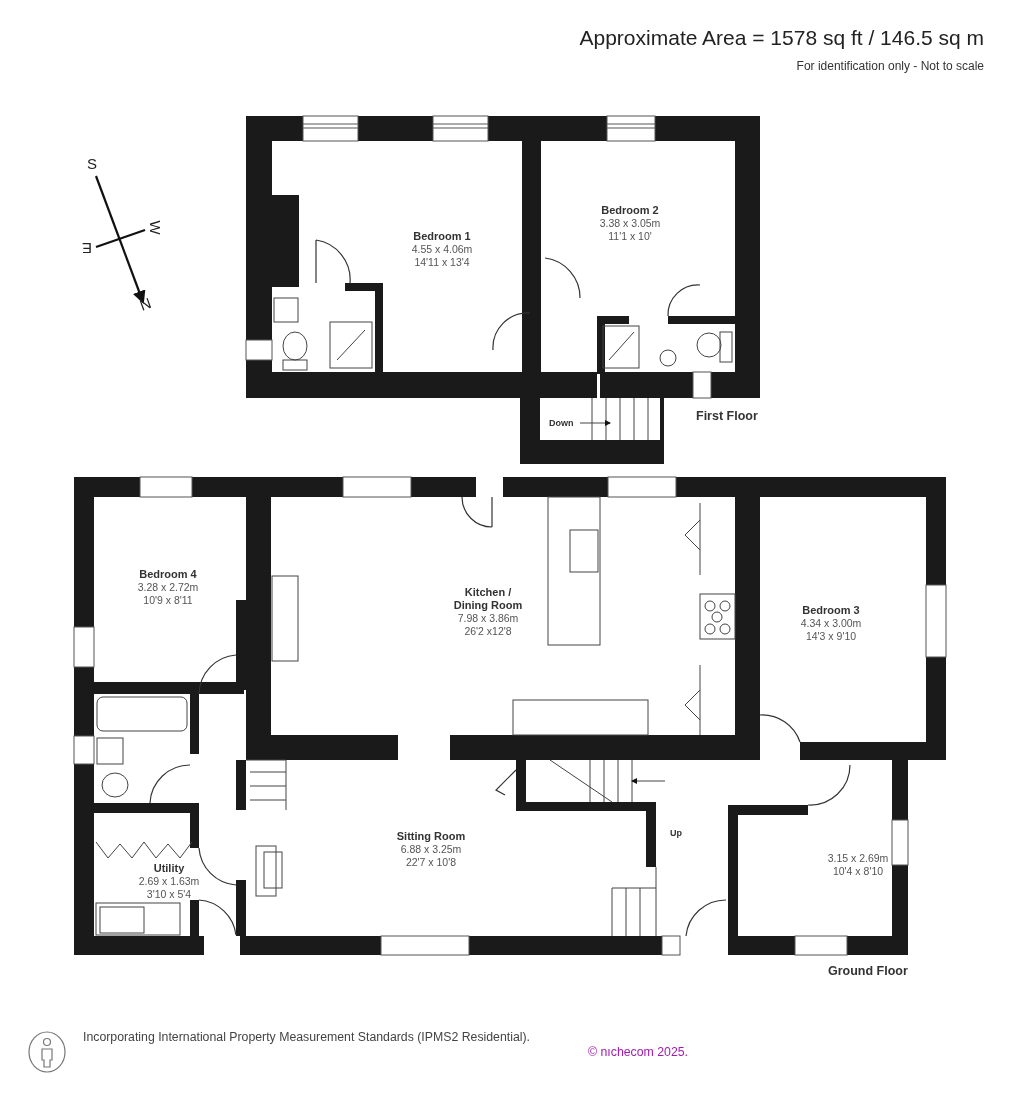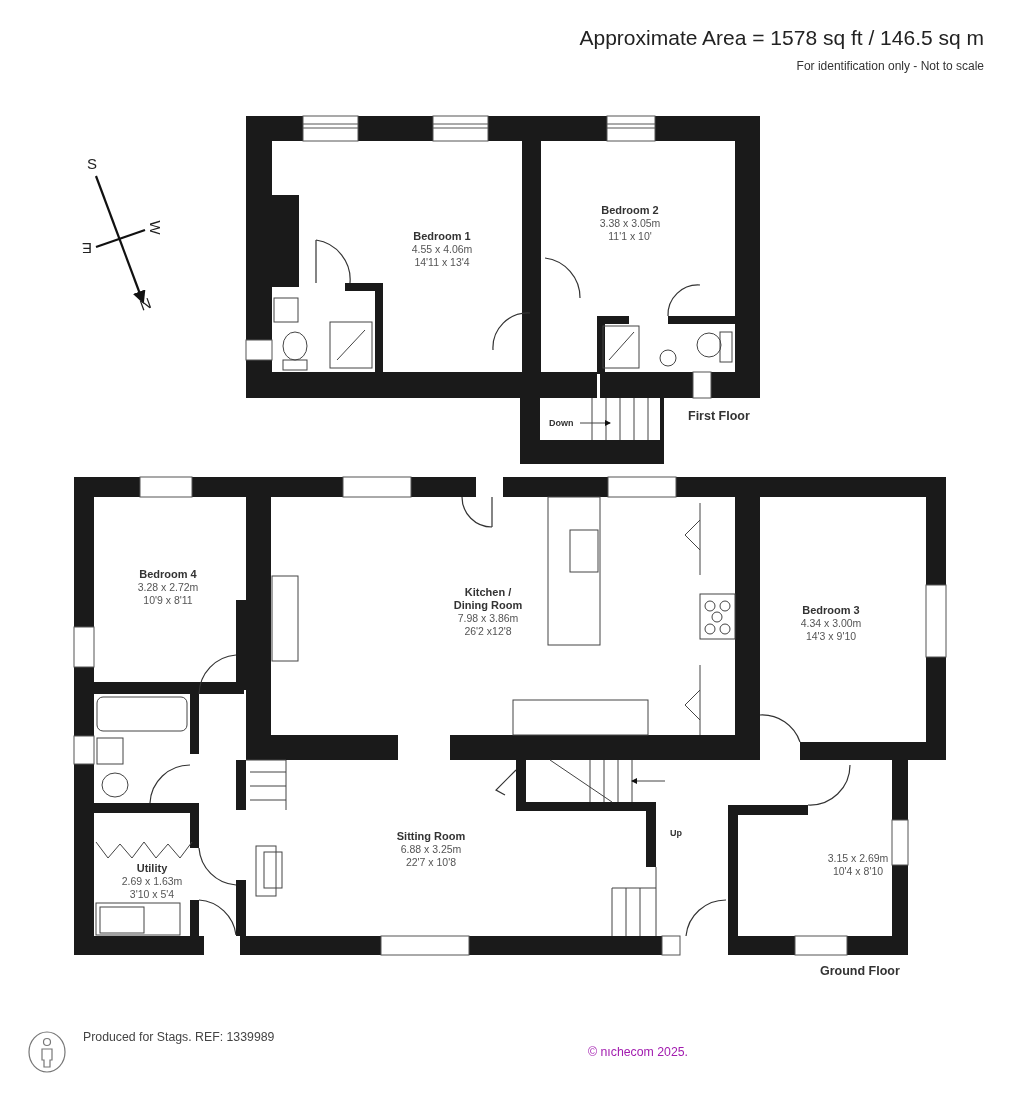--- a/index.html
+++ b/index.html
@@ -4,21 +4,21 @@
 <style>
   html,body{margin:0;padding:0;background:#ffffff;}
   body{width:1024px;height:1104px;position:relative;overflow:hidden;font-family:"Liberation Sans",sans-serif;color:#222;}
   .abs{position:absolute;}
   .title{right:40px;top:26px;font-size:21px;color:#222;white-space:nowrap;}
   .subtitle{right:40px;top:59px;font-size:12px;color:#333;white-space:nowrap;}
   svg.plan{position:absolute;left:0;top:0;}
   .room-label{position:absolute;text-align:center;font-size:10.5px;line-height:13px;color:#555;transform:translateX(-50%);white-space:nowrap;}
   .room-label .rname{font-weight:bold;color:#333;font-size:11px;display:block;}
   .room-label span{display:block;}
-  .floor-label{position:absolute;font-weight:bold;font-size:12.5px;color:#333;white-space:nowrap;}
+  .floor-label{position:absolute;font-weight:bold;font-size:12.5px;color:#333;white-space:nowrap;margin-left:8px;}
   .stair-label{position:absolute;font-weight:bold;font-size:9px;color:#333;}
   .compass-letter{position:absolute;font-size:15px;color:#222;font-weight:normal;}
   .footer{position:absolute;left:83px;top:1029px;font-size:12.3px;line-height:16px;color:#444;}
   .footer div{white-space:nowrap;}
   .copyright{position:absolute;left:588px;top:1045px;font-size:12.3px;color:#a21caf;white-space:nowrap;}
   .person-icon{position:absolute;left:27px;top:1030px;width:40px;height:44px;}
 </style>
 </head>
 <body>
 
@@ -249,33 +249,33 @@
 <div class="room-label" style="left:831px;top:604px;">
   <span class="rname">Bedroom 3</span>
   <span>4.34 x 3.00m</span>
   <span>14'3 x 9'10</span>
 </div>
 <div class="room-label" style="left:431px;top:830px;">
   <span class="rname">Sitting Room</span>
   <span>6.88 x 3.25m</span>
   <span>22'7 x 10'8</span>
 </div>
-<div class="room-label" style="left:152px;top:862px;">
+<div class="room-label" style="left:169px;top:862px;">
   <span class="rname">Utility</span>
   <span>2.69 x 1.63m</span>
   <span>3'10 x 5'4</span>
 </div>
 <div class="room-label" style="left:811px;top:852px;margin-left:47px;">
   <span>3.15 x 2.69m</span>
   <span>10'4 x 8'10</span>
 </div>
 <div class="stair-label" style="left:670px;top:792px;margin-top:36px;">Up</div>
 <div class="floor-label" style="left:820px;top:964px;">Ground Floor</div>
 
 <svg class="person-icon" viewBox="0 0 40 44">
   <ellipse cx="20" cy="22" rx="18" ry="20" fill="none" stroke="#777" stroke-width="1.2"></ellipse>
   <circle cx="20" cy="12" r="3.5" fill="none" stroke="#777" stroke-width="1.2"></circle>
   <path d="M15,19 H25 V30 H23 V37 H17 V30 H15 Z" fill="none" stroke="#777" stroke-width="1.2"></path>
 </svg>
 <div class="footer">
-  <div>Produced for Stags.   REF: 1339989</div>
+  <div>Incorporating International Property Measurement Standards (IPMS2 Residential).</div>
 </div>
 <div class="copyright">© nıchecom 2025.</div>
 
 </body></html>

